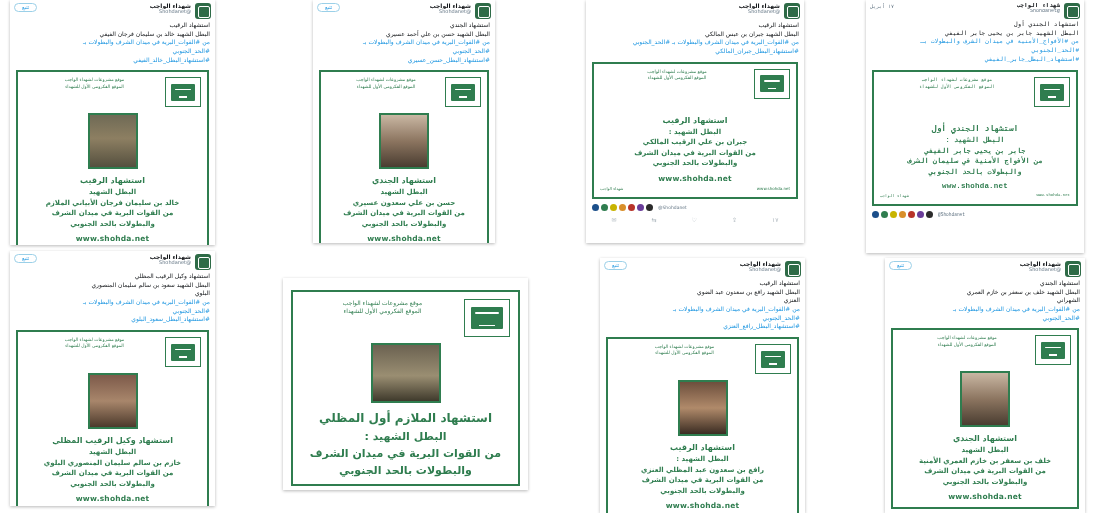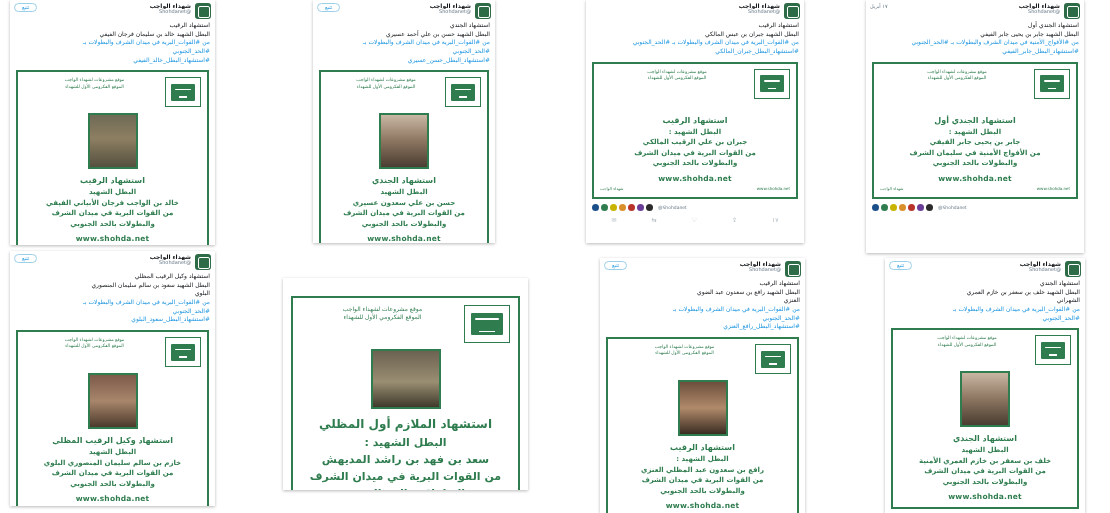--- a/index.html
+++ b/index.html
@@ -44,21 +44,21 @@
     text-align:right;
   }
   .tw-body .lnk{color:#1b95e0;}
   .tw-body .tag{color:#1b95e0;}
 
   
   .poster{
     background:#ffffff;border:2px solid #2f7d4f;margin:3px 6px 5px 6px;
     position:relative;padding:4px 4px 6px 4px;
   }
-  .poster.big{margin:18px 8px 8px 8px;padding:6px;}
+  .poster.big{margin:12px 8px 8px 8px;padding:6px;}
   .poster-top{
     display:flex;justify-content:space-between;align-items:flex-start;
     font-size:4.5px;color:#2f7d4f;line-height:1.4;padding:1px 2px 0 2px;
   }
   .poster-top .ptxt{text-align:center;flex:1 1 auto;}
   .flagbox{
     width:34px;height:28px;border:1.5px solid #2f7d4f;
     display:flex;align-items:center;justify-content:center;
     position:relative;flex:0 0 auto;background:#fff;
   }
@@ -143,21 +143,21 @@
           </div>
         <div class="ptxt">
           <div>موقع مشروعات لشهداء الواجب</div>
           <div>الموقع الفكرومي الأول للشهداء</div>
         </div>
       </div>
       <div class="photo p1"></div>
       <div class="poster-text">
         <span class="l t1">استشهاد الرقيب</span>
         <span class="l">البطل الشهيد</span>
-        <span class="l">خالد بن الواجب فرجان الأبياني الفيفي</span>
+        <span class="l">خالد بن سليمان فرجان الأبياني الملازم</span>
         <span class="l">من القوات البرية في ميدان الشرف</span>
         <span class="l">والبطولات بالحد الجنوبي</span>
       </div>
       <div class="poster-url">www.shohda.net</div>
     </div>
   </div>
 
   <div class="card" style="left:313px;top:0px;width:182px;height:243px;">
     <div class="tw-head">
       <div class="avatar"></div>
@@ -245,21 +245,21 @@
     </div>
     <div class="tw-foot">
       <span>✉</span>
       <span>⇆</span>
       <span>♡</span>
       <span>⇪</span>
       <span>١٧</span>
     </div>
   </div>
 
-  <div class="card" style="left:866px;top:0px;width:218px;height:253px;">
+  <div class="card" style="left:866px;top:0px;width:218px;height:253px;font-family:Liberation Mono, monospace;">
     <div class="tw-head">
       <div class="avatar"></div>
       <div class="tw-names">
         <div class="tw-name">شهداء الواجب</div>
         <div class="tw-handle">@Shohdanet</div>
       </div>
       <div class="tw-date">١٧ أبريل</div>
     </div>
     <div class="tw-body">
       <div>استشهاد الجندي أول</div>
@@ -349,21 +349,20 @@
           </div>
         <div class="ptxt">
           <div>موقع مشروعات لشهداء الواجب</div>
           <div>الموقع الفكرومي الأول للشهداء</div>
         </div>
       </div>
       <div class="photo p4 wide"></div>
       <div class="poster-text">
         <span class="l t1">استشهاد الملازم أول المظلي</span>
         <span class="l">البطل الشهيد :</span>
-        <span class="l">سعد بن فهد بن راشد المديهش</span>
         <span class="l">من القوات البرية في ميدان الشرف</span>
         <span class="l">والبطولات بالحد الجنوبي</span>
       </div>
     </div>
   </div>
 
   <div class="card" style="left:600px;top:258px;width:205px;height:255px;">
     <div class="tw-head">
       <div class="avatar"></div>
       <div class="tw-names">

